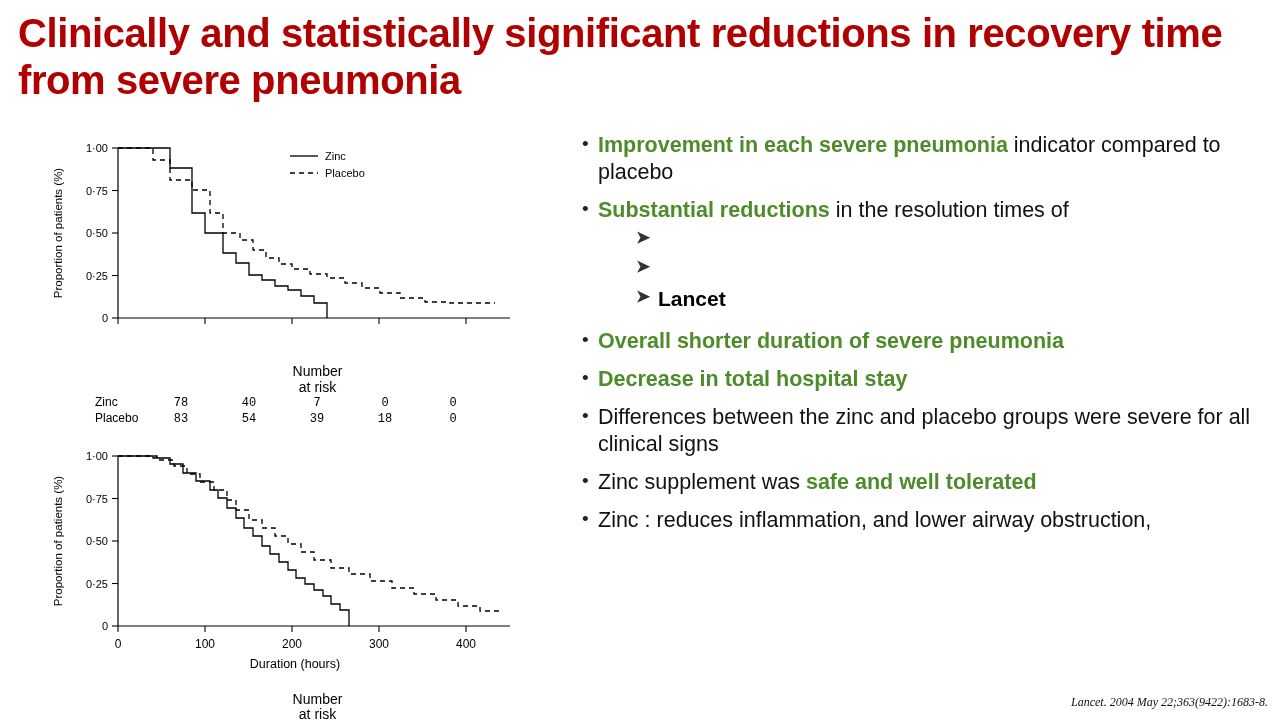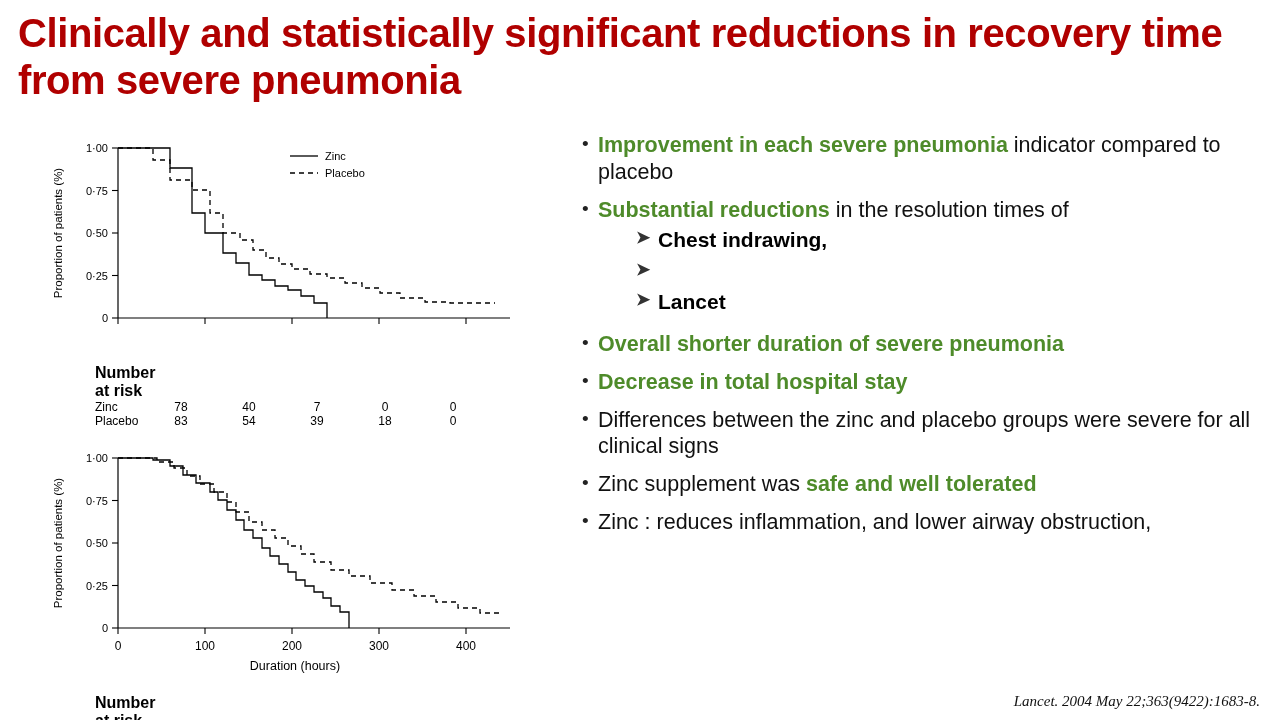--- a/index.html
+++ b/index.html
@@ -46,37 +46,39 @@
     position: relative;
   }
   .risk-table {
     font-size: 11.5px;
     color: #000;
     margin-left: 55px;
     margin-top: 2px;
     line-height: 1.18;
   }
   .risk-head {
-    font-weight: bold;
-    font-size: 16px;
+    font-weight: normal;
+    font-size: 14px;
     line-height: 1.12;
+    text-align: center;
   }
   .risk-row {
     display: block;
     white-space: pre;
     font-size: 12px;
   }
   .risk-row .lbl {
     display: inline-block;
     width: 52px;
   }
   .risk-row .val {
     display: inline-block;
     width: 68px;
     text-align: center;
+    font-family: Liberation Mono, monospace;
   }
 
   
   .bullets {
     position: absolute;
     left: 582px;
     top: 132px;
     width: 690px;
   }
   .b-item {
@@ -114,23 +116,23 @@
     margin-bottom: 5px;
   }
   .sub-arrow {
     flex: 0 0 22px;
     font-size: 17px;
     line-height: 1.45;
     color: #333;
   }
   .citation {
     position: absolute;
-    right: 20px;
+    right: 12px;
     bottom: 10px;
-    font-size: 15px;
+    font-size: 12px;
     font-style: italic;
     color: #111;
     font-family: "Liberation Serif", serif;
   }
   text {
     font-family: "Liberation Sans", sans-serif;
   }
 </style>
 </head>
 <body>
@@ -248,21 +250,20 @@
       <span class="b-text"><span class="green">Improvement in each severe pneumonia</span><span> indicator compared to placebo</span></span>
     </div>
 
     <div class="b-item">
       <span class="b-dot">•</span>
       <span class="b-text">
         <span class="green">Substantial reductions</span><span> in the resolution times of</span>
         <div class="sub-list">
           <div class="sub-item">
             <span class="sub-arrow">➤</span>
-            <span>Chest indrawing,</span>
           </div>
           <div class="sub-item">
             <span class="sub-arrow">➤</span>
           </div>
           <div class="sub-item">
             <span class="sub-arrow">➤</span>
             <span>Lancet</span>
           </div>
         </div>
       </span>

